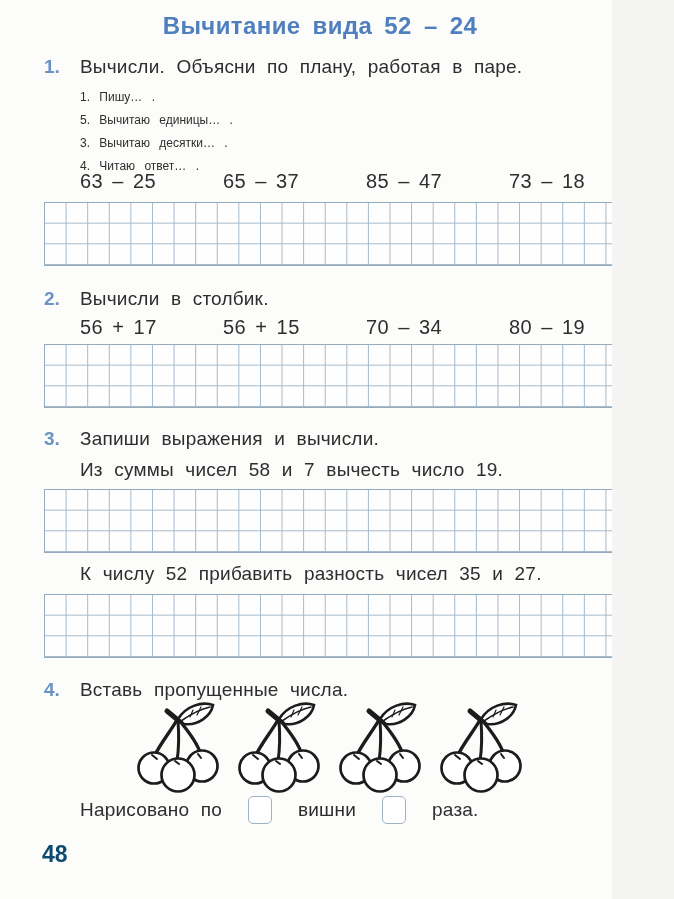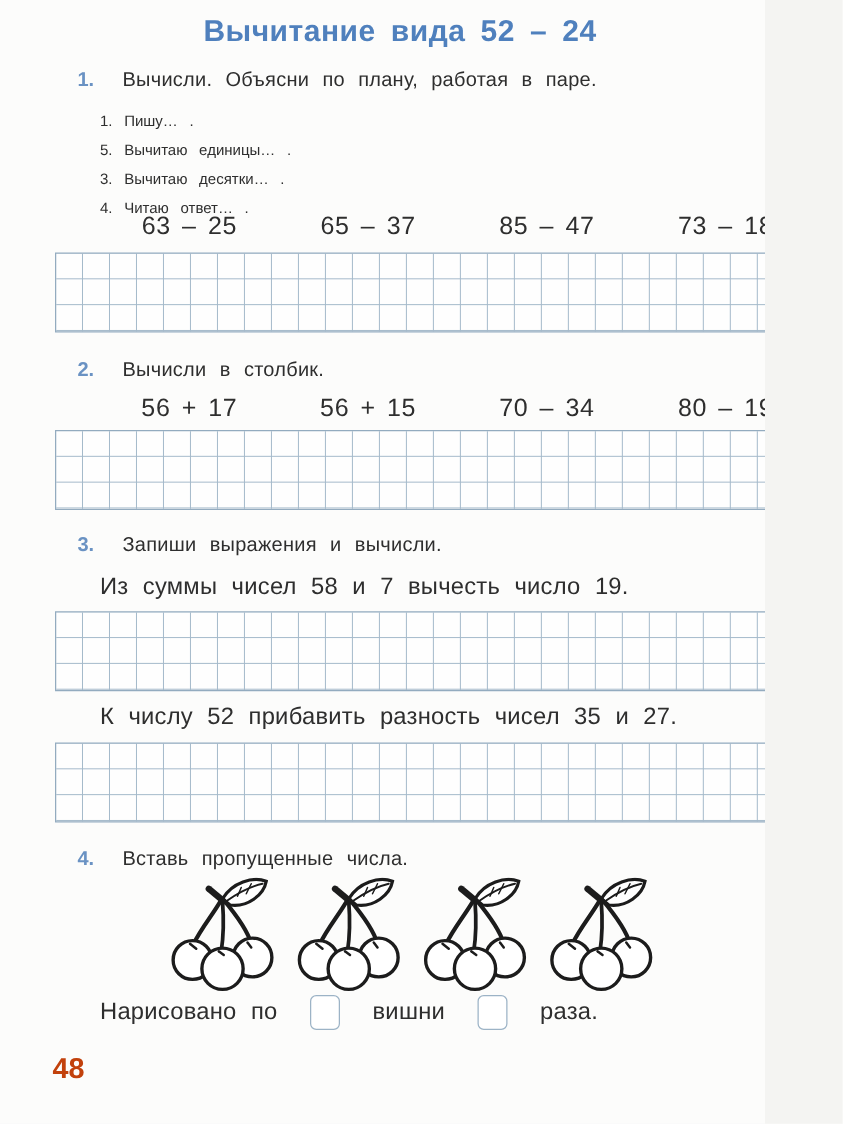--- a/index.html
+++ b/index.html
@@ -20,29 +20,29 @@
     width: 2px; height: 899px;
     background: #e7e7e4;
   }
   .title {
     position: absolute; left: 0; top: 12px; width: 640px;
     margin: 0; text-align: center;
     font-size: 24px; font-weight: bold;
     color: #4f80bd;
     letter-spacing: 0.4px; word-spacing: 5px;
   }
-  .task-header { position: absolute; left: 62px; font-size: 16px; }
+  .task-header { position: absolute; left: 44px; font-size: 19px; }
   .task-num {
     display: inline-block; width: 36px;
     color: #6a92c3; font-weight: bold;
   }
   .task-text { color: #2e2e2e; word-spacing: 6px; letter-spacing: 0.2px; }
   .plan { position: absolute; left: 80px; font-size: 12px; line-height: 23px; word-spacing: 6px; }
   .sentence { position: absolute; left: 80px; font-size: 19px; word-spacing: 6px; letter-spacing: 0.2px; }
-  .expr-row { position: absolute; left: 80px; font-size: 20px; display: flex; text-align: center; }
+  .expr-row { position: absolute; left: 80px; font-size: 20px; display: flex; }
   .expr-row .expr { width: 143px; word-spacing: 3px; letter-spacing: 0.5px; }
   .grid {
     position: absolute; left: 44px;
     width: 605px; height: 62px;
     border: 1px solid #93abbf;
     background-color: #fefefe;
     background-image:
       linear-gradient(to right, #a4b9ca 1px, transparent 1px),
       linear-gradient(to bottom, #a4b9ca 1px, transparent 1px);
     background-size: 21.6px 20.67px;
@@ -60,21 +60,21 @@
   }
   .answer-box {
     display: inline-block;
     width: 22px; height: 26px;
     border: 1.6px solid #9cb3c6;
     border-radius: 5px;
     background: #ffffff;
   }
   .page-number {
     position: absolute; left: 42px; top: 841px;
-    font-size: 23px; font-weight: bold; color: #c2410c;
+    font-size: 23px; font-weight: bold; color: #0c4a6e;
   }
 </style>
 </head>
 <body>
 
 <div class="page">
 
   <div class="edge-line"></div>
 
   <h1 class="title">Вычитание вида 52 – 24</h1>

